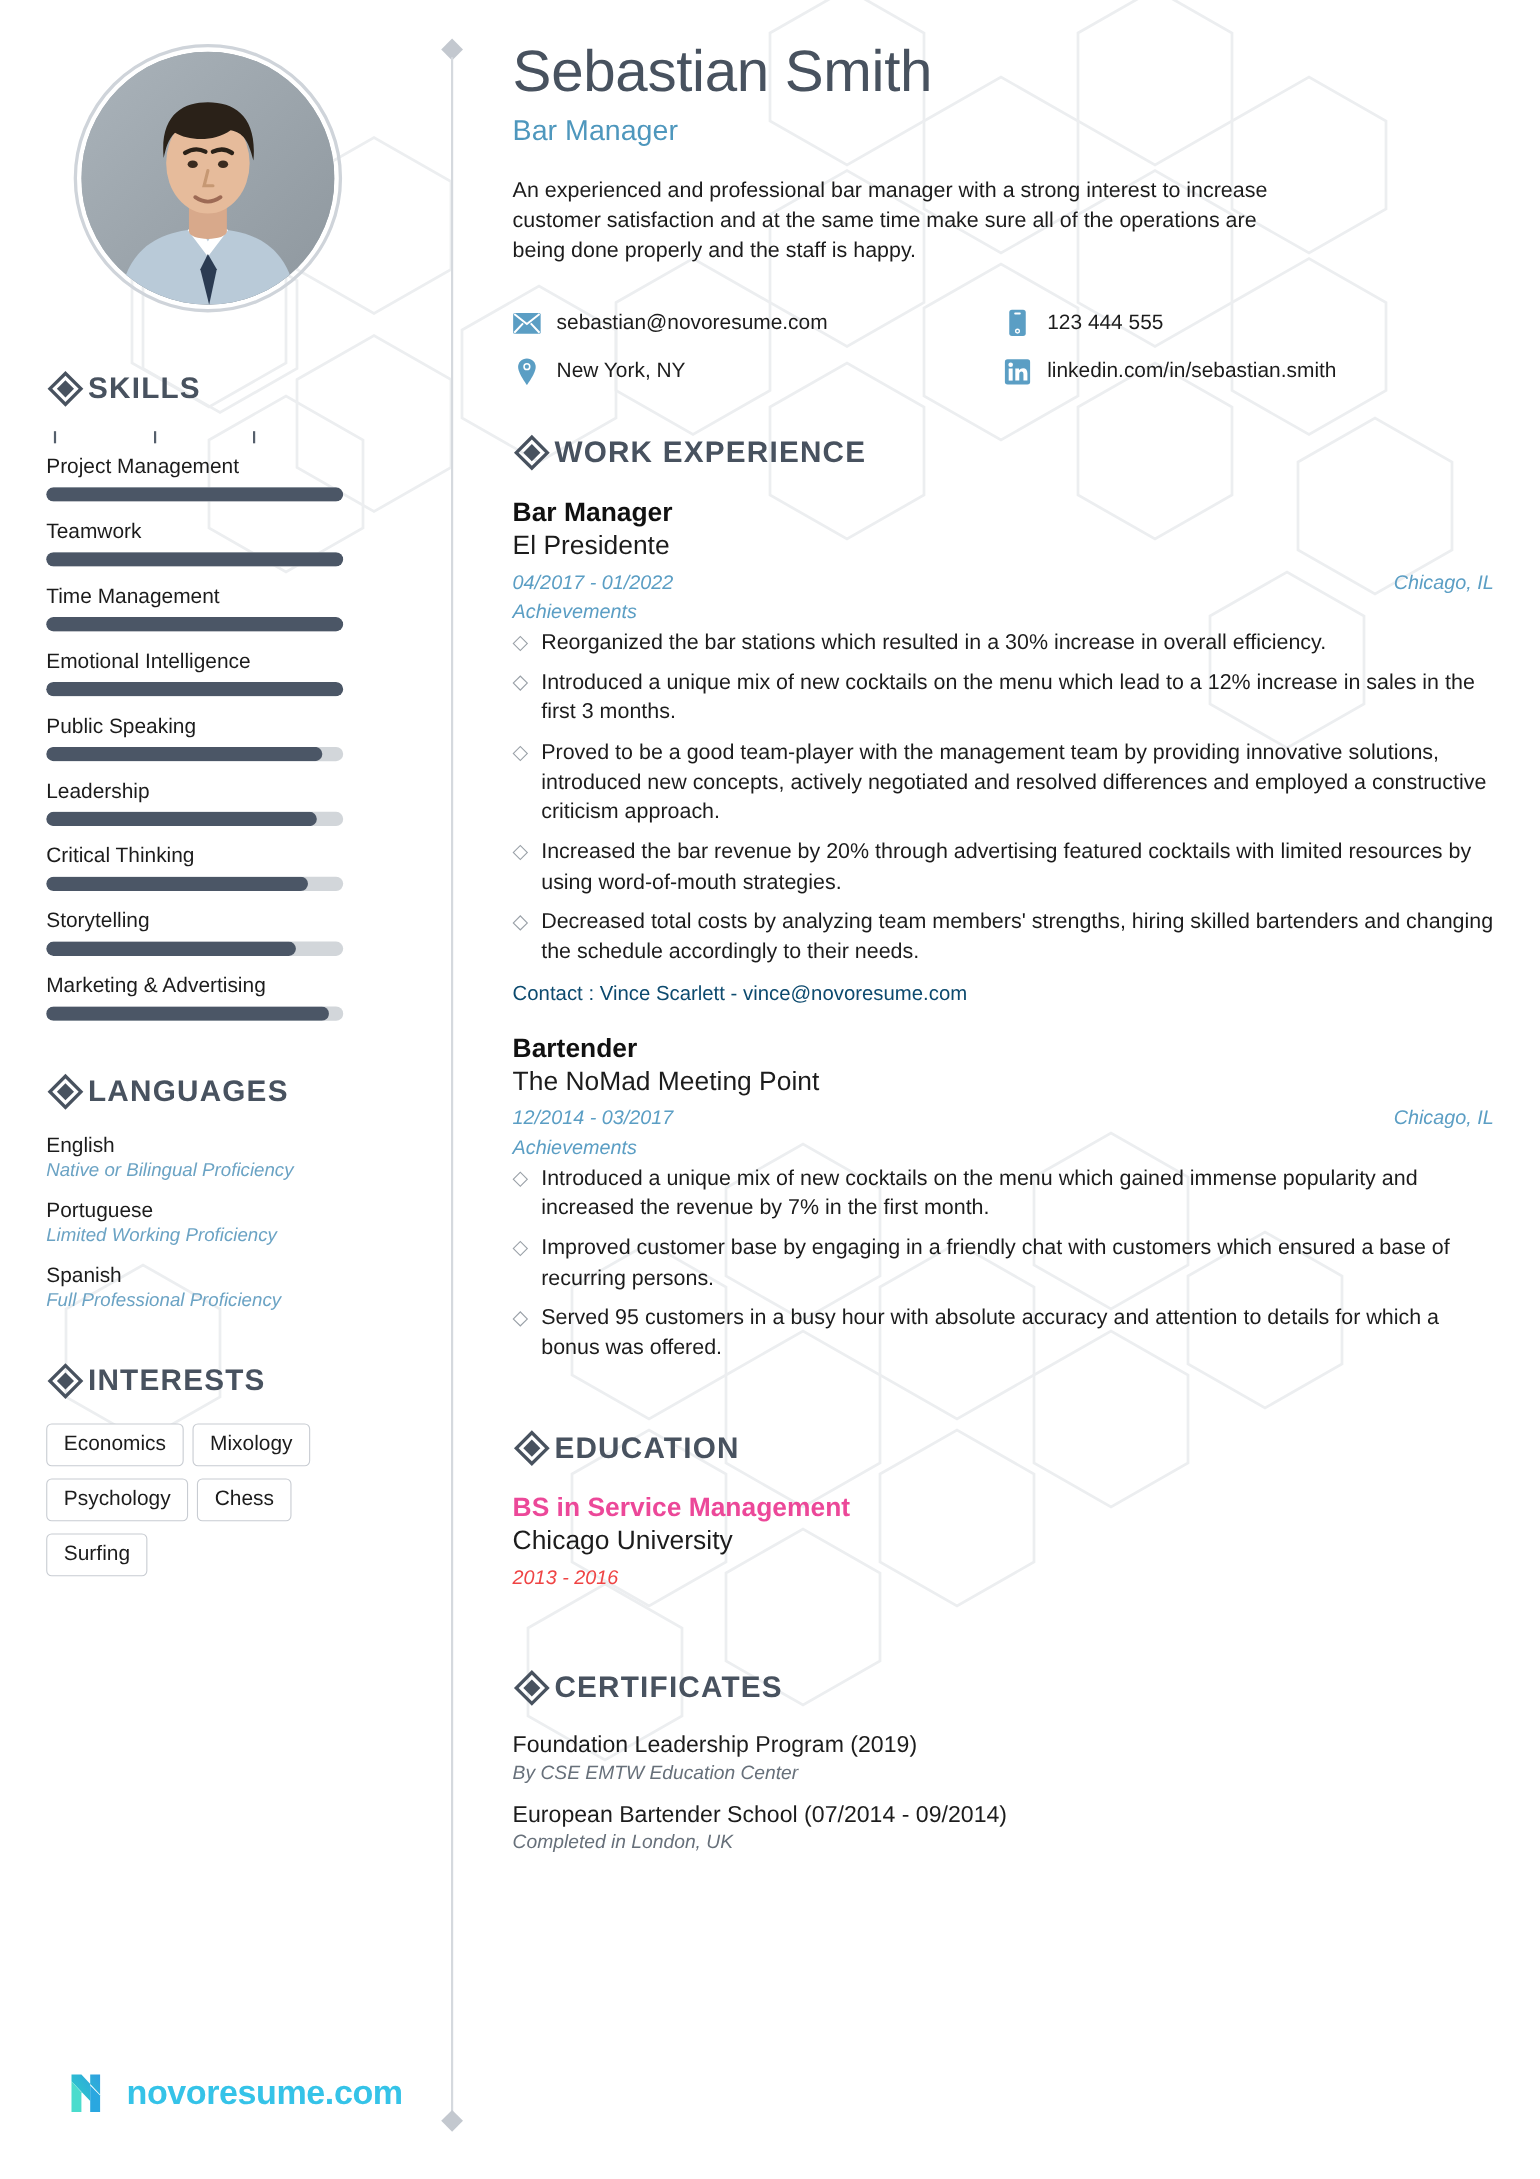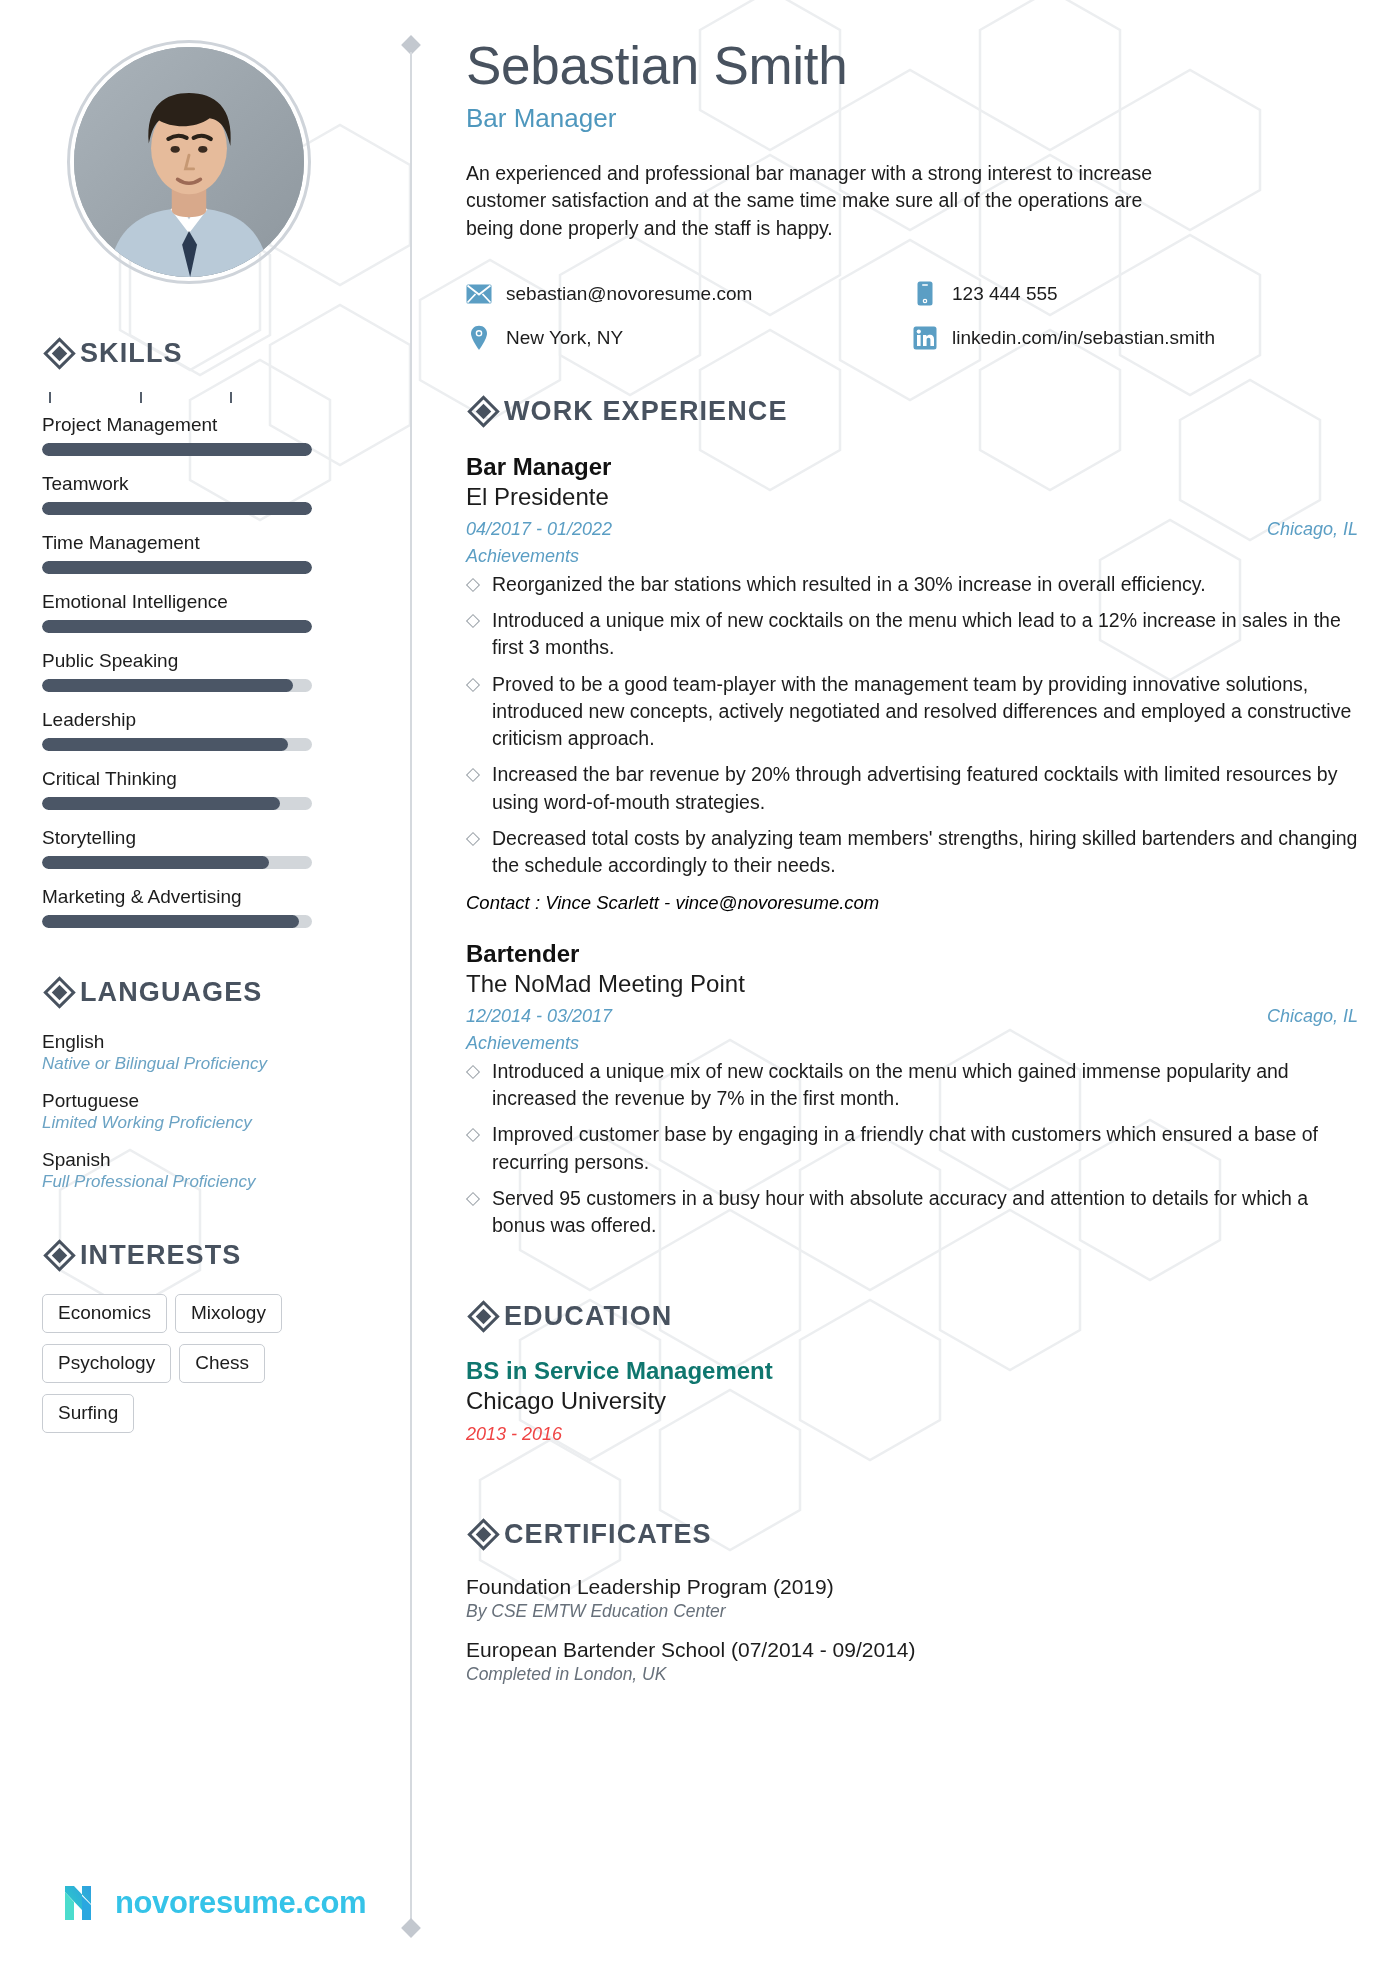--- a/index.html
+++ b/index.html
@@ -289,30 +289,29 @@
   ul.bullets li::before {
     content: "";
     position: absolute;
     left: 2px; top: 9px;
     width: 8px; height: 8px;
     border: 1.5px solid #9aa1a8;
     transform: rotate(45deg);
   }
   .job-contact {
     font-size: 18.5px;
-    font-style: italic;
-    color: #000000;
+    color: #0c4a6e;
     margin-top: 12px;
     margin-bottom: 26px;
   }
 
   .edu-degree {
     font-size: 24px;
     font-weight: bold;
-    color: #0f766e;
+    color: #ec4899;
   }
   .edu-school {
     font-size: 24px;
     color: #1c1c1c;
     margin-top: 2px;
   }
   .edu-dates {
     font-size: 18px;
     font-style: italic;
     color: #ef4444;

